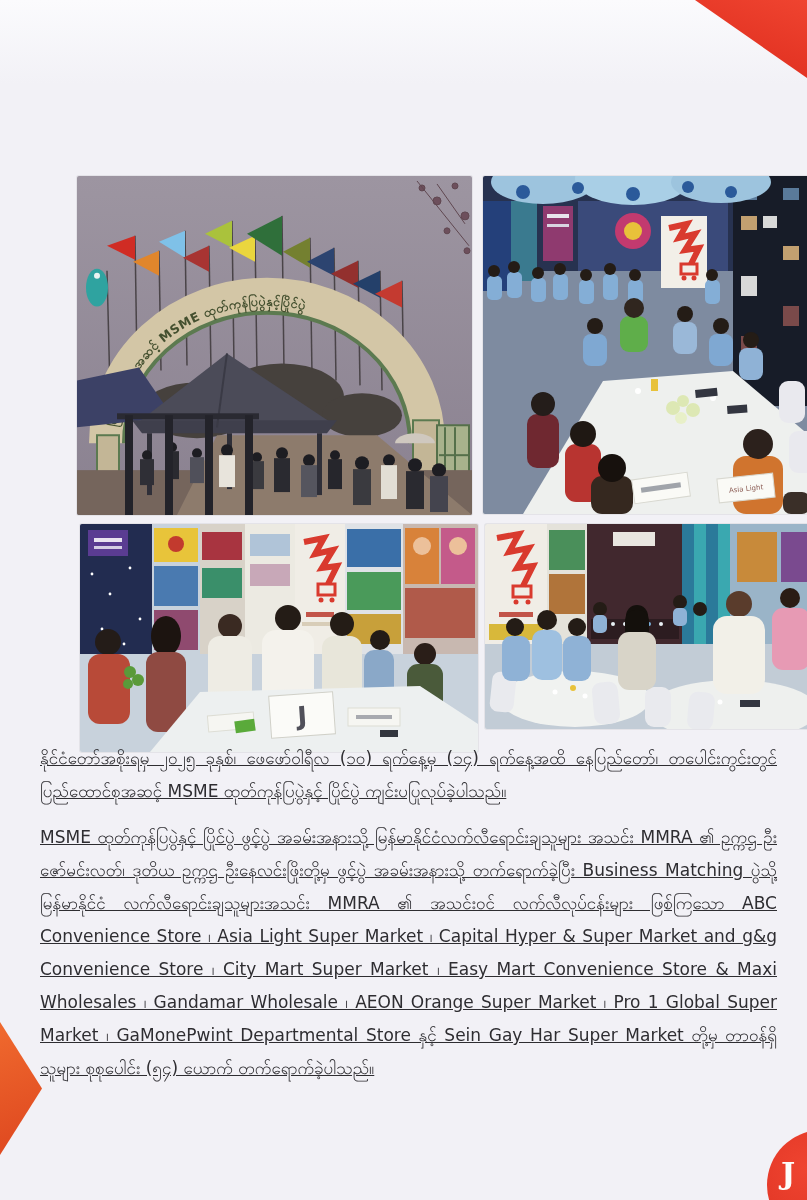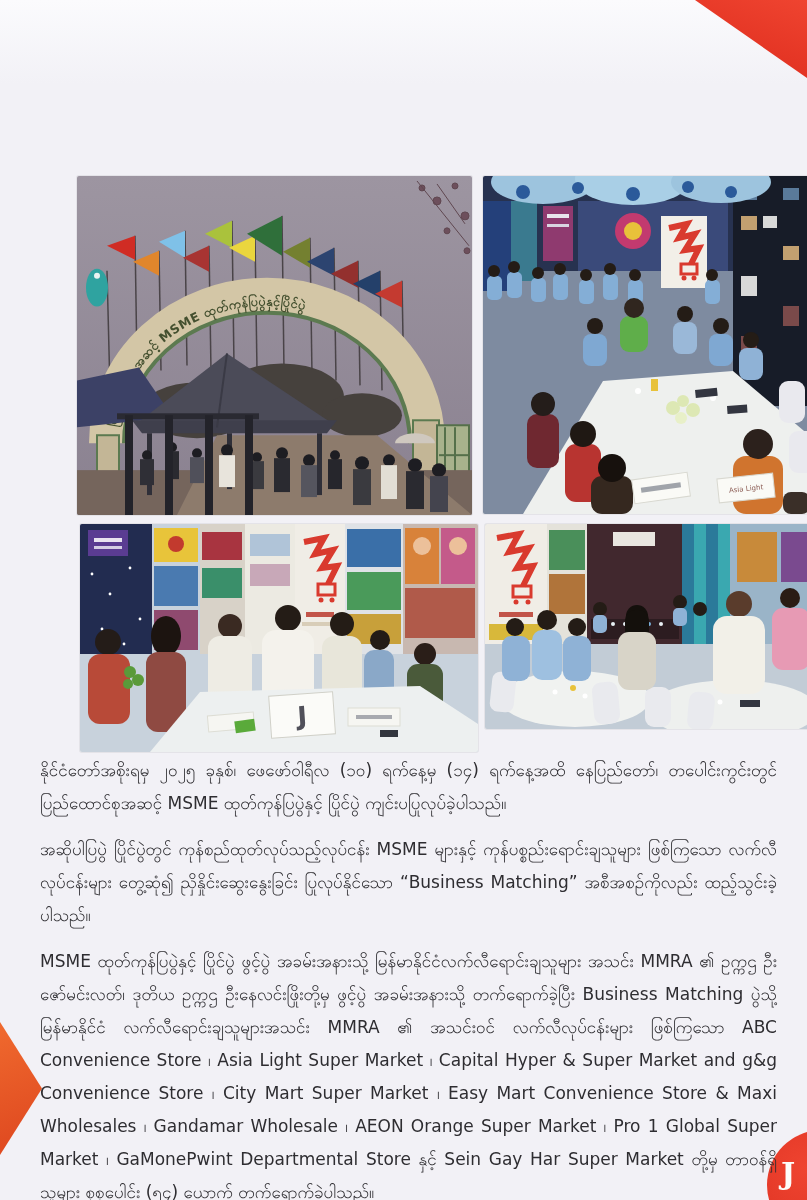--- a/index.html
+++ b/index.html
@@ -33,21 +33,21 @@
   .photo svg{display:block;width:100%;height:100%;}
   .photo1{left:37px;top:160px;width:395px;height:339px;}
   .photo2{left:443px;top:160px;width:327px;height:338px;}
   .photo3{left:40px;top:508px;width:398px;height:228px;}
   .photo4{left:445px;top:508px;width:327px;height:205px;}
   
   .article{
     position:absolute;left:40px;top:742px;width:737px;
     color:#2e2d31;font-size:17px;line-height:33px;text-align:justify;
   }
-  .article p{margin:12px 0 13px 0;}
+  .article p{margin:0 0 13px 0;text-decoration:underline;}
   .arch-text{font-size:12.5px;fill:#44502f;letter-spacing:.5px;font-weight:bold;}
   .cardJ{font-size:26px;font-weight:bold;fill:#50505a;font-family:"DejaVu Sans",sans-serif;}
   .cardSmall{font-size:7px;fill:#8a5a52;}
 </style>
 </head>
 <body>
 
 <div class="page">
 
   <div class="corner-tr"></div>
@@ -472,17 +472,16 @@
         <circle cx="254" cy="80" r="13" fill="#5a3c2c"></circle>
           <rect x="228" y="92" width="52" height="78" rx="14" fill="#f2f0e8"></rect>
         <circle cx="305" cy="74" r="10" fill="#2a1c14"></circle>
           <rect x="287" y="84" width="38" height="62" rx="11" fill="#e79ab4"></rect>
       </g>
     </svg>
   </figure>
 
   <div class="article">
     <p>နိုင်ငံတော်အစိုးရမှ ၂၀၂၅ ခုနှစ်၊ ဖေဖော်ဝါရီလ (၁၀) ရက်နေ့မှ (၁၄) ရက်နေ့အထိ နေပြည်တော်၊ တပေါင်းကွင်းတွင် ပြည်ထောင်စုအဆင့် MSME ထုတ်ကုန်ပြပွဲနှင့် ပြိုင်ပွဲ ကျင်းပပြုလုပ်ခဲ့ပါသည်။</p>
-    <p>အဆိုပါပြပွဲ ပြိုင်ပွဲတွင် ကုန်စည်ထုတ်လုပ်သည့်လုပ်ငန်း MSME များနှင့် ကုန်ပစ္စည်းရောင်းချသူများ ဖြစ်ကြသော လက်လီလုပ်ငန်းများ တွေ့ဆုံ၍ ညှိနှိုင်းဆွေးနွေးခြင်း ပြုလုပ်နိုင်သော “Business Matching” အစီအစဉ်ကိုလည်း ထည့်သွင်းခဲ့ပါသည်။</p>
     <p>MSME ထုတ်ကုန်ပြပွဲနှင့် ပြိုင်ပွဲ ဖွင့်ပွဲ အခမ်းအနားသို့ မြန်မာနိုင်ငံလက်လီရောင်းချသူများ အသင်း MMRA ၏ ဥက္ကဌ ဦးဇော်မင်းလတ်၊ ဒုတိယ ဥက္ကဌ ဦးနေလင်းဖြိုးတို့မှ ဖွင့်ပွဲ အခမ်းအနားသို့ တက်ရောက်ခဲ့ပြီး Business Matching ပွဲသို့ မြန်မာနိုင်ငံ လက်လီရောင်းချသူများအသင်း MMRA ၏ အသင်းဝင် လက်လီလုပ်ငန်းများ ဖြစ်ကြသော ABC Convenience Store ၊ Asia Light Super Market ၊ Capital Hyper &amp; Super Market and g&amp;g Convenience Store ၊ City Mart Super Market ၊ Easy Mart Convenience Store &amp; Maxi Wholesales ၊ Gandamar Wholesale ၊ AEON Orange Super Market ၊ Pro 1 Global Super Market ၊ GaMonePwint Departmental Store နှင့် Sein Gay Har Super Market တို့မှ တာဝန်ရှိသူများ စုစုပေါင်း (၅၄) ယောက် တက်ရောက်ခဲ့ပါသည်။</p>
   </div>
 
 </div>
 
 </body></html>

